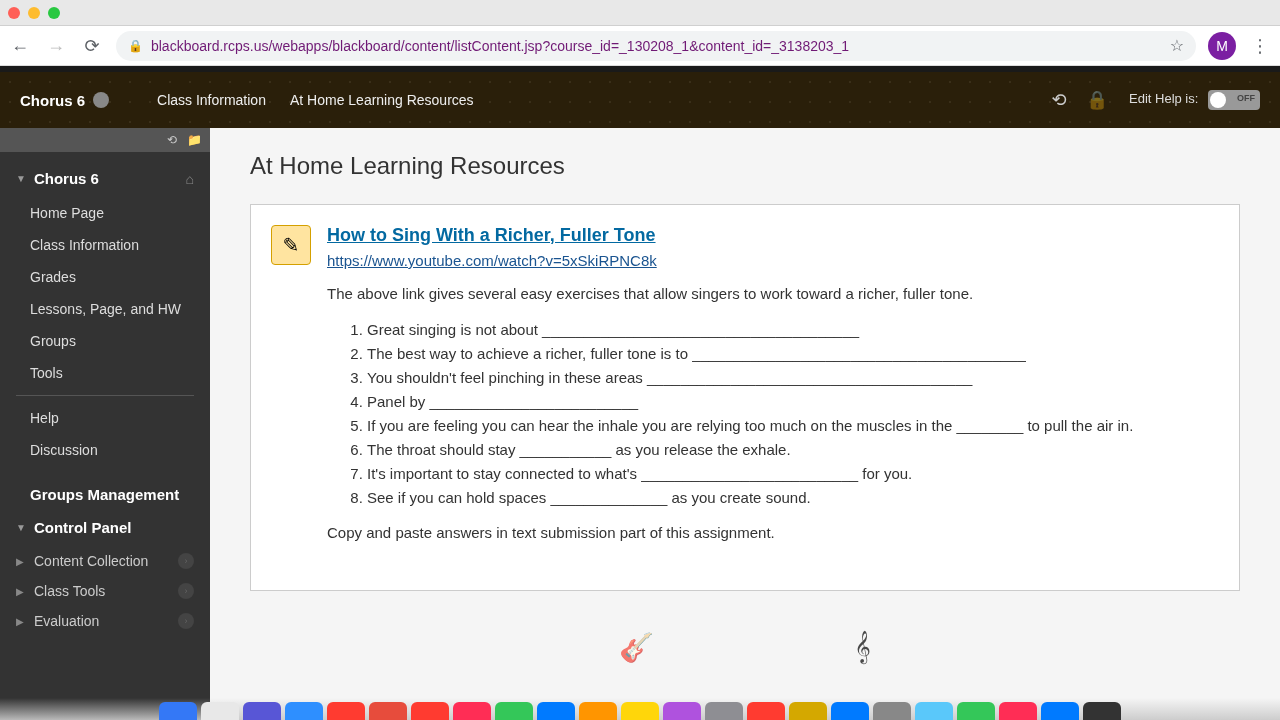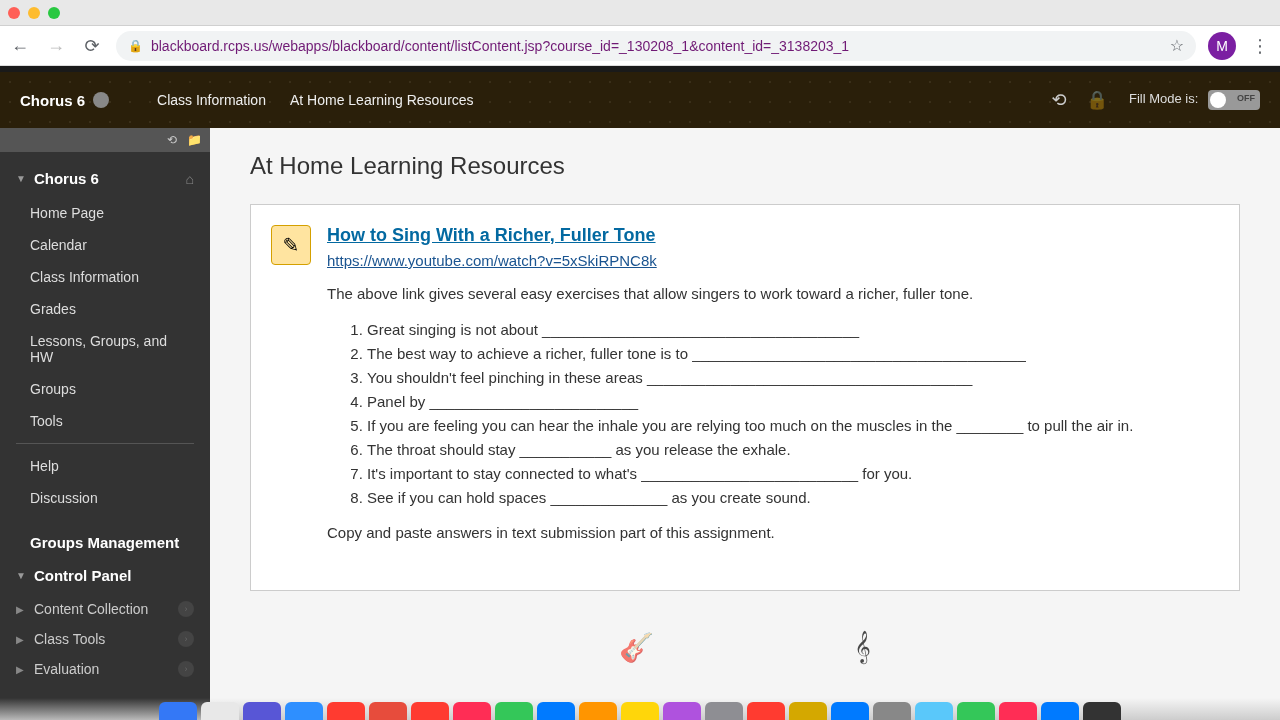--- a/index.html
+++ b/index.html
@@ -88,44 +88,43 @@
 
 <div class="bb-background-strip">
   <span class="course-name">Chorus 6</span>
   <span class="course-dropdown"></span>
   <span class="bc-link">Class Information</span>
   <span class="bc-link">At Home Learning Resources</span>
   <div class="rt-icons">
     <span class="rt-icon">⟲</span>
     <span class="rt-icon" style="opacity:0.4">🔒</span>
     <span class="edit-mode">
-      <span>Fill Mode is:</span>
+      <span>Edit Help is:</span>
       <span class="toggle"><span class="toggle-label">OFF</span></span>
     </span>
   </div>
 </div>
 
 <div class="main-area">
   <div class="sidebar">
     <div class="sidebar-toolbar">
       <span class="sb-tool">⟲</span>
       <span class="sb-tool">📁</span>
     </div>
     <div class="sidebar-section">
       <div class="course-menu-header">
         <span class="expand-arrow">▼</span>
         <span>Chorus 6</span>
         <span class="home-icon">⌂</span>
       </div>
       <div id="menu-items">
           <div class="menu-item">Home Page</div>
-          <div class="menu-item">Calendar</div>
           <div class="menu-item">Class Information</div>
           <div class="menu-item">Grades</div>
-          <div class="menu-item">Lessons, Groups, and HW</div>
+          <div class="menu-item">Lessons, Page, and HW</div>
           <div class="menu-item">Groups</div>
           <div class="menu-item">Tools</div>
         </div>
       <div class="menu-divider"></div>
       <div id="menu-items2">
           <div class="menu-item">Help</div>
           <div class="menu-item">Discussion</div>
         </div>
     </div>
     <div class="section-header">Groups Management</div>

